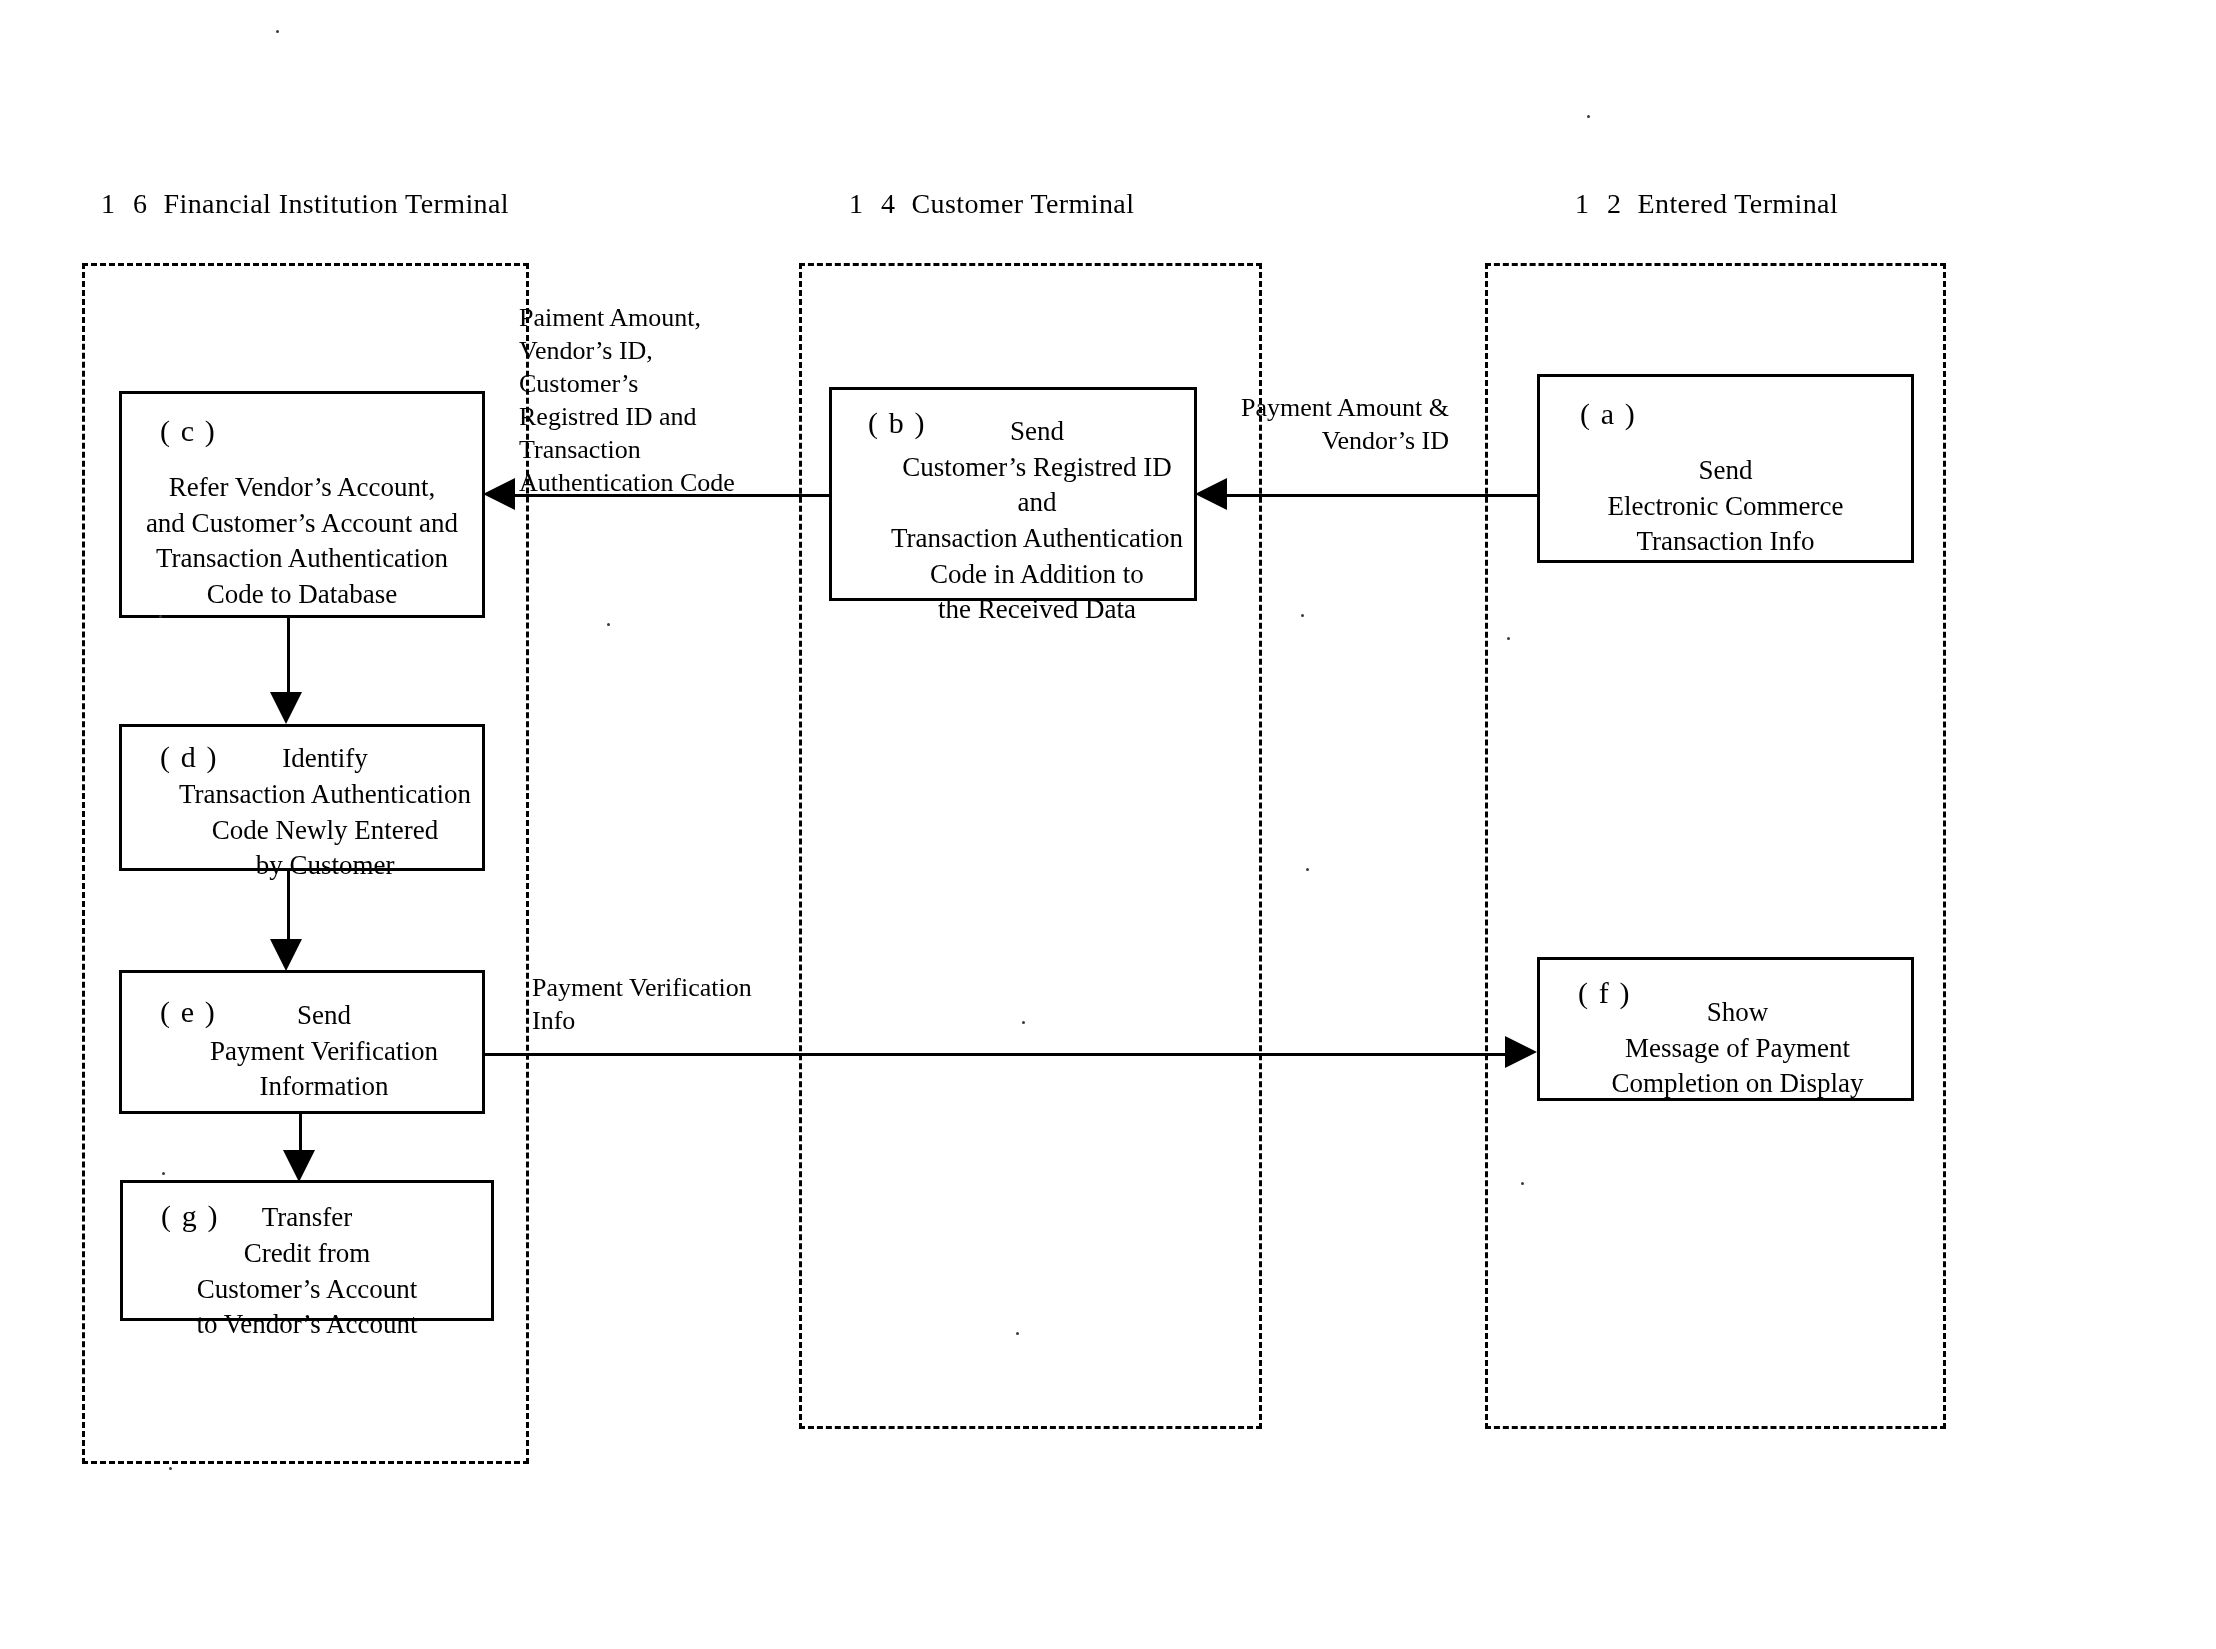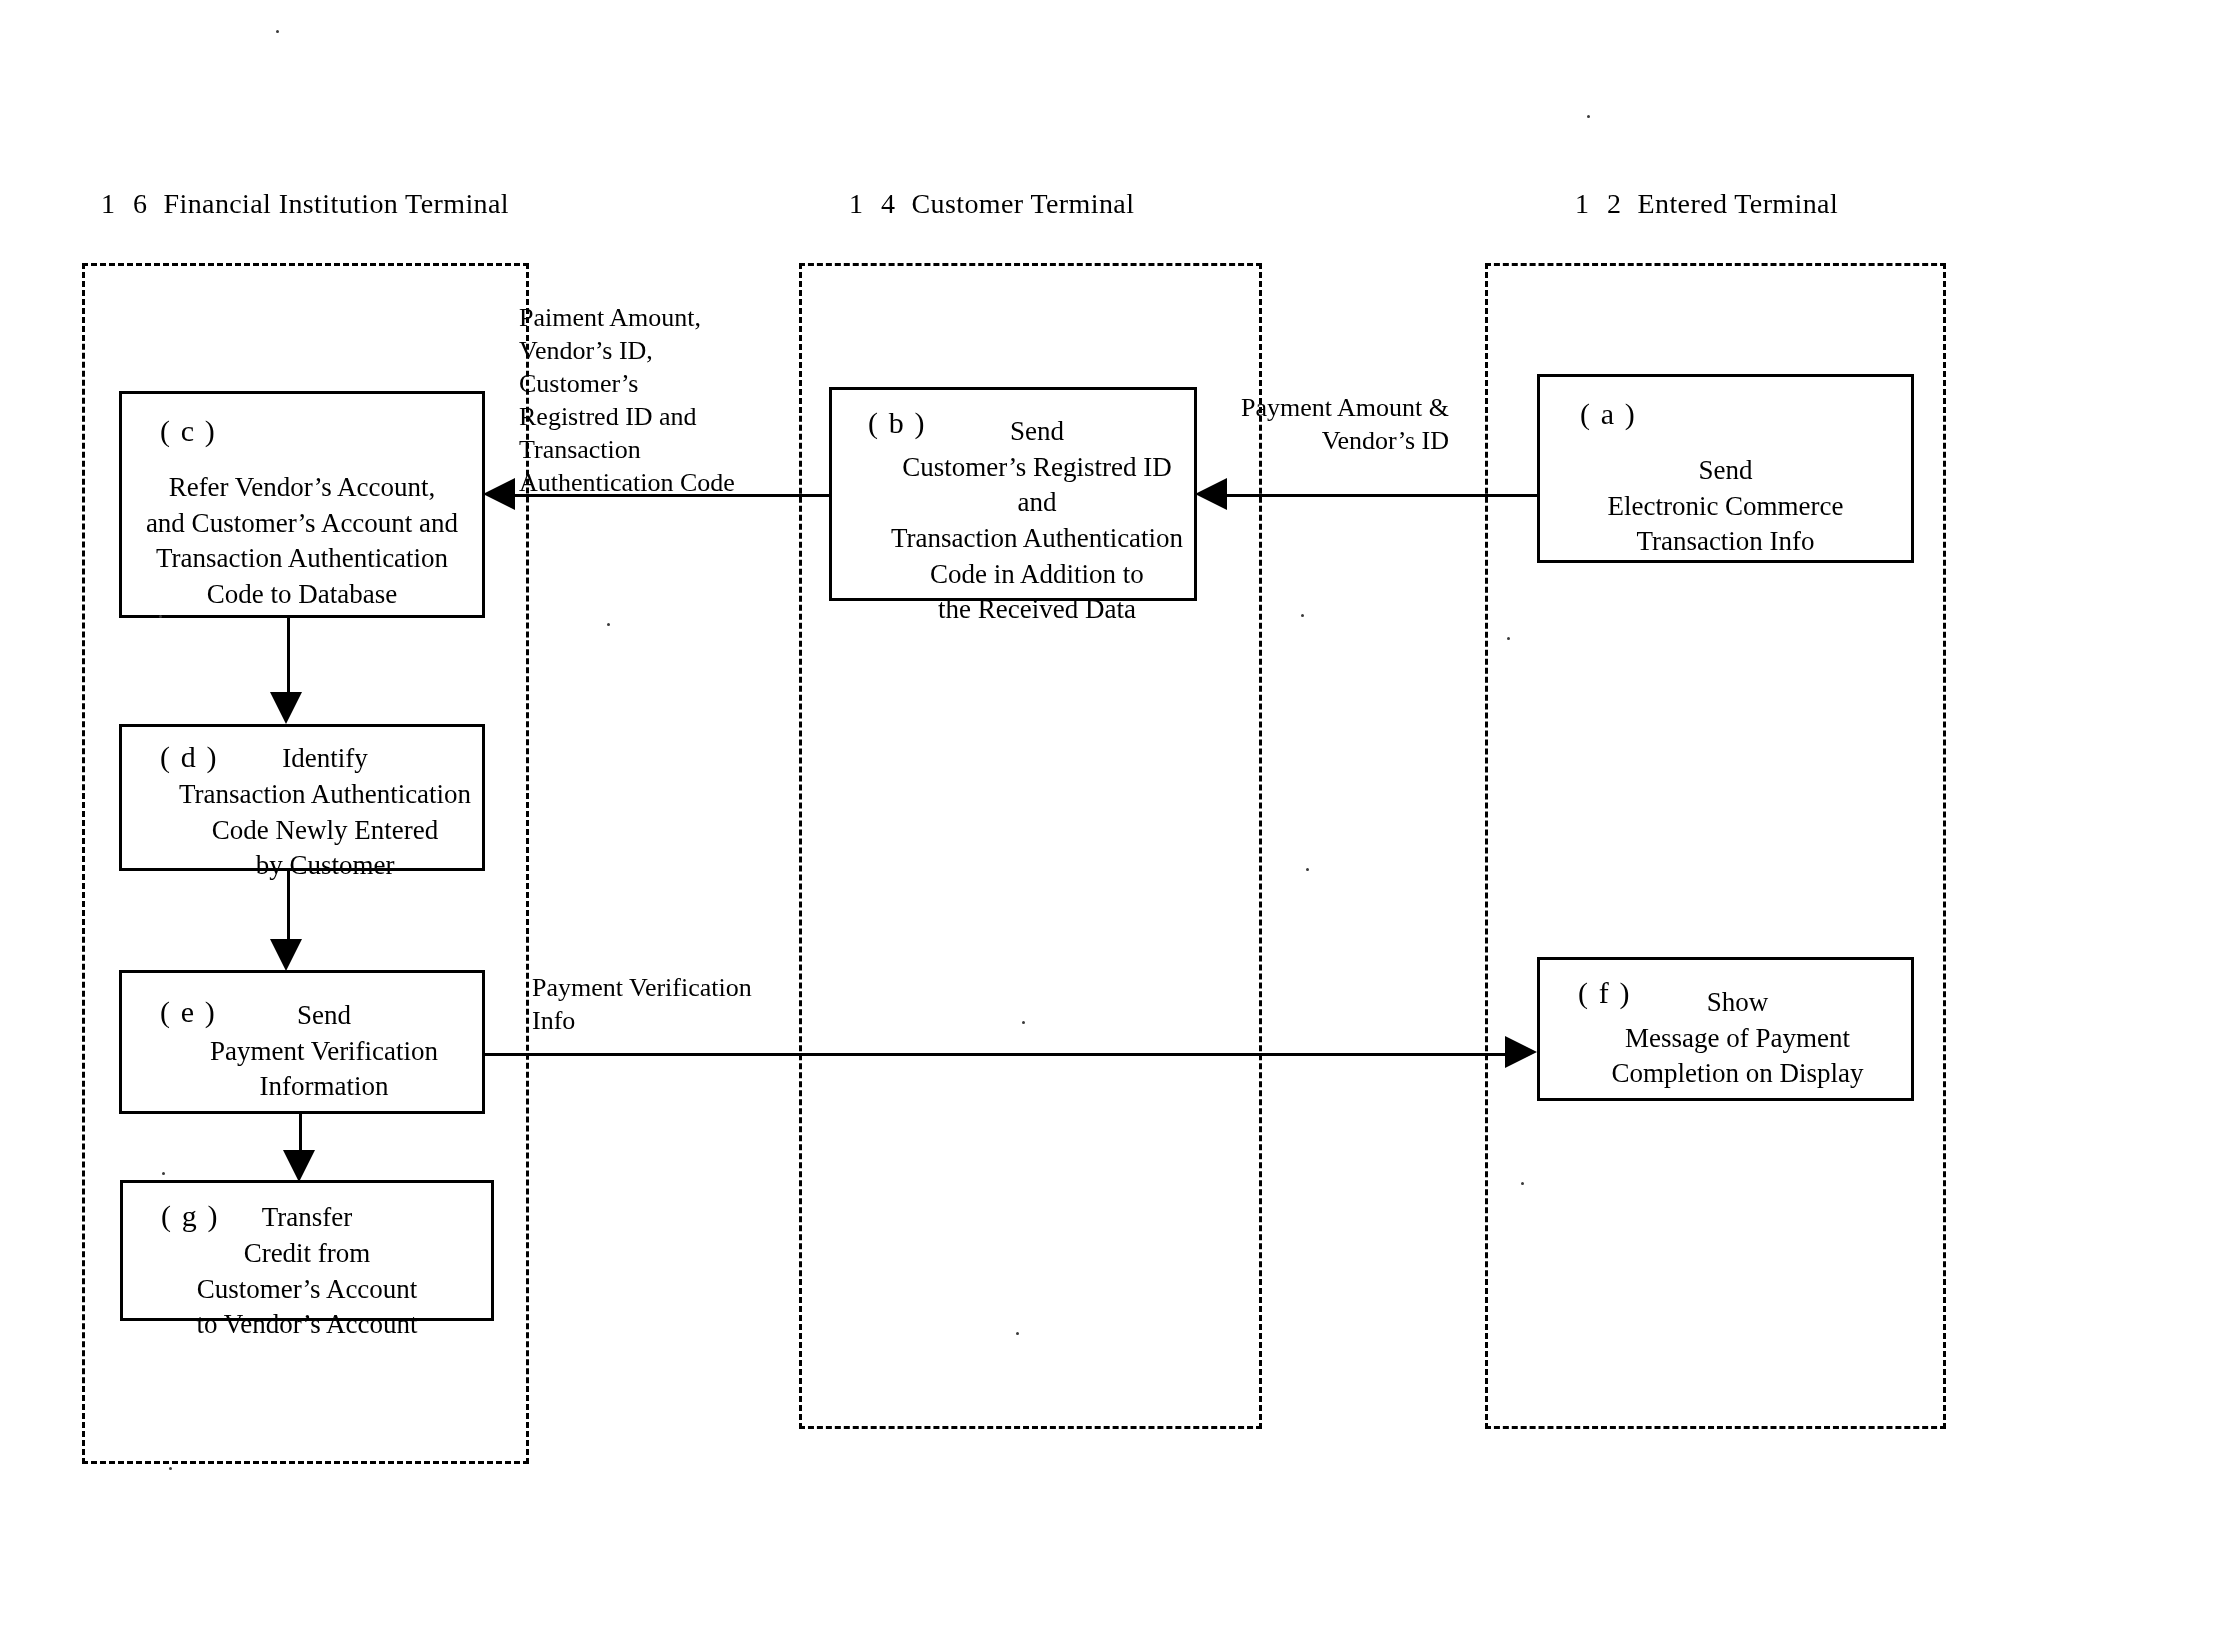--- a/index.html
+++ b/index.html
@@ -177,21 +177,21 @@
   <div class="pbox" style="left:120px; top:1180px; width:374px; height:141px;">
     <div class="tag" style="left:38px; top:12.7px;">( g )</div>
     <div class="body" style="top:17.4px; ">Transfer
 Credit from
 Customer’s Account
 to Vendor’s Account</div>
   </div>
 
   <div class="pbox" style="left:1537px; top:957px; width:377px; height:144px;">
     <div class="tag" style="left:38px; top:12.7px;">( f )</div>
-    <div class="body" style="top:25px; padding-left:24px;">Show
+    <div class="body" style="top:35px; padding-left:24px;">Show
 Message of Payment
 Completion on Display</div>
   </div>
 
   <div class="hline" style="left:1226px; top:494px; width:312px;"></div>
   <div class="arrow arrow-left" style="left:1195px; top:478px;"></div>
 
   <div class="hline" style="left:515px; top:494px; width:315px;"></div>
   <div class="arrow arrow-left" style="left:483px; top:478px;"></div>
 

